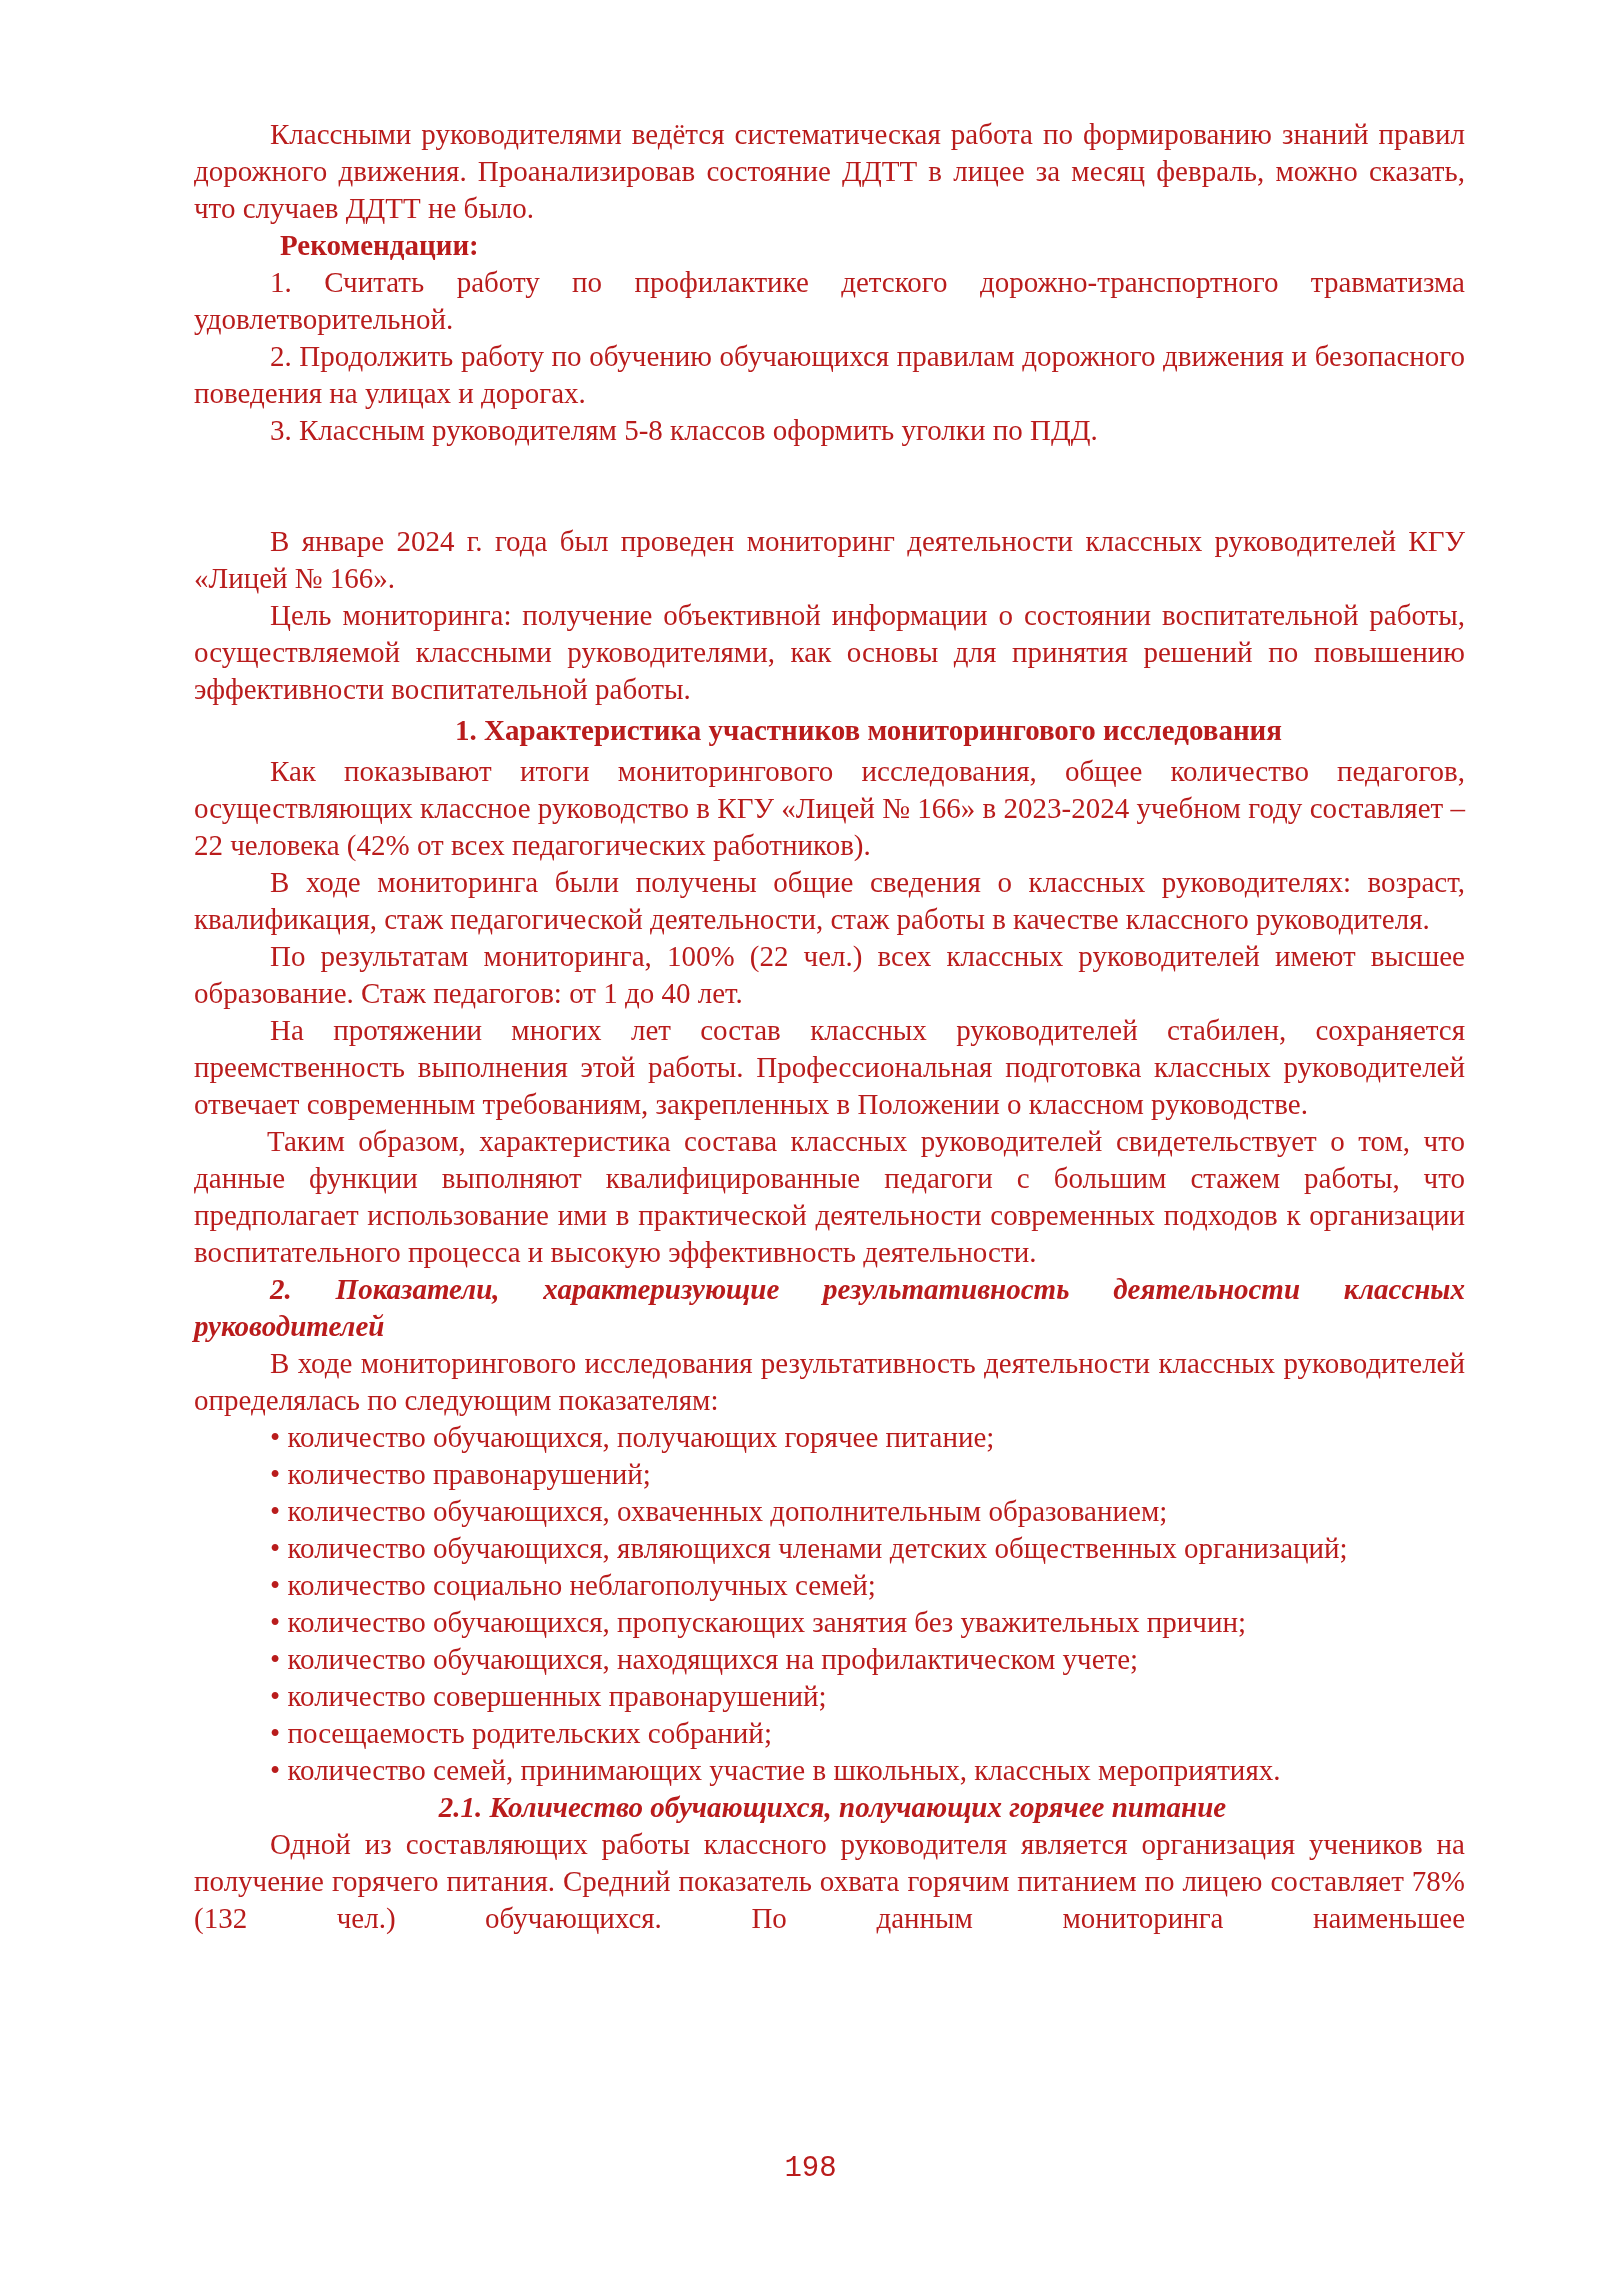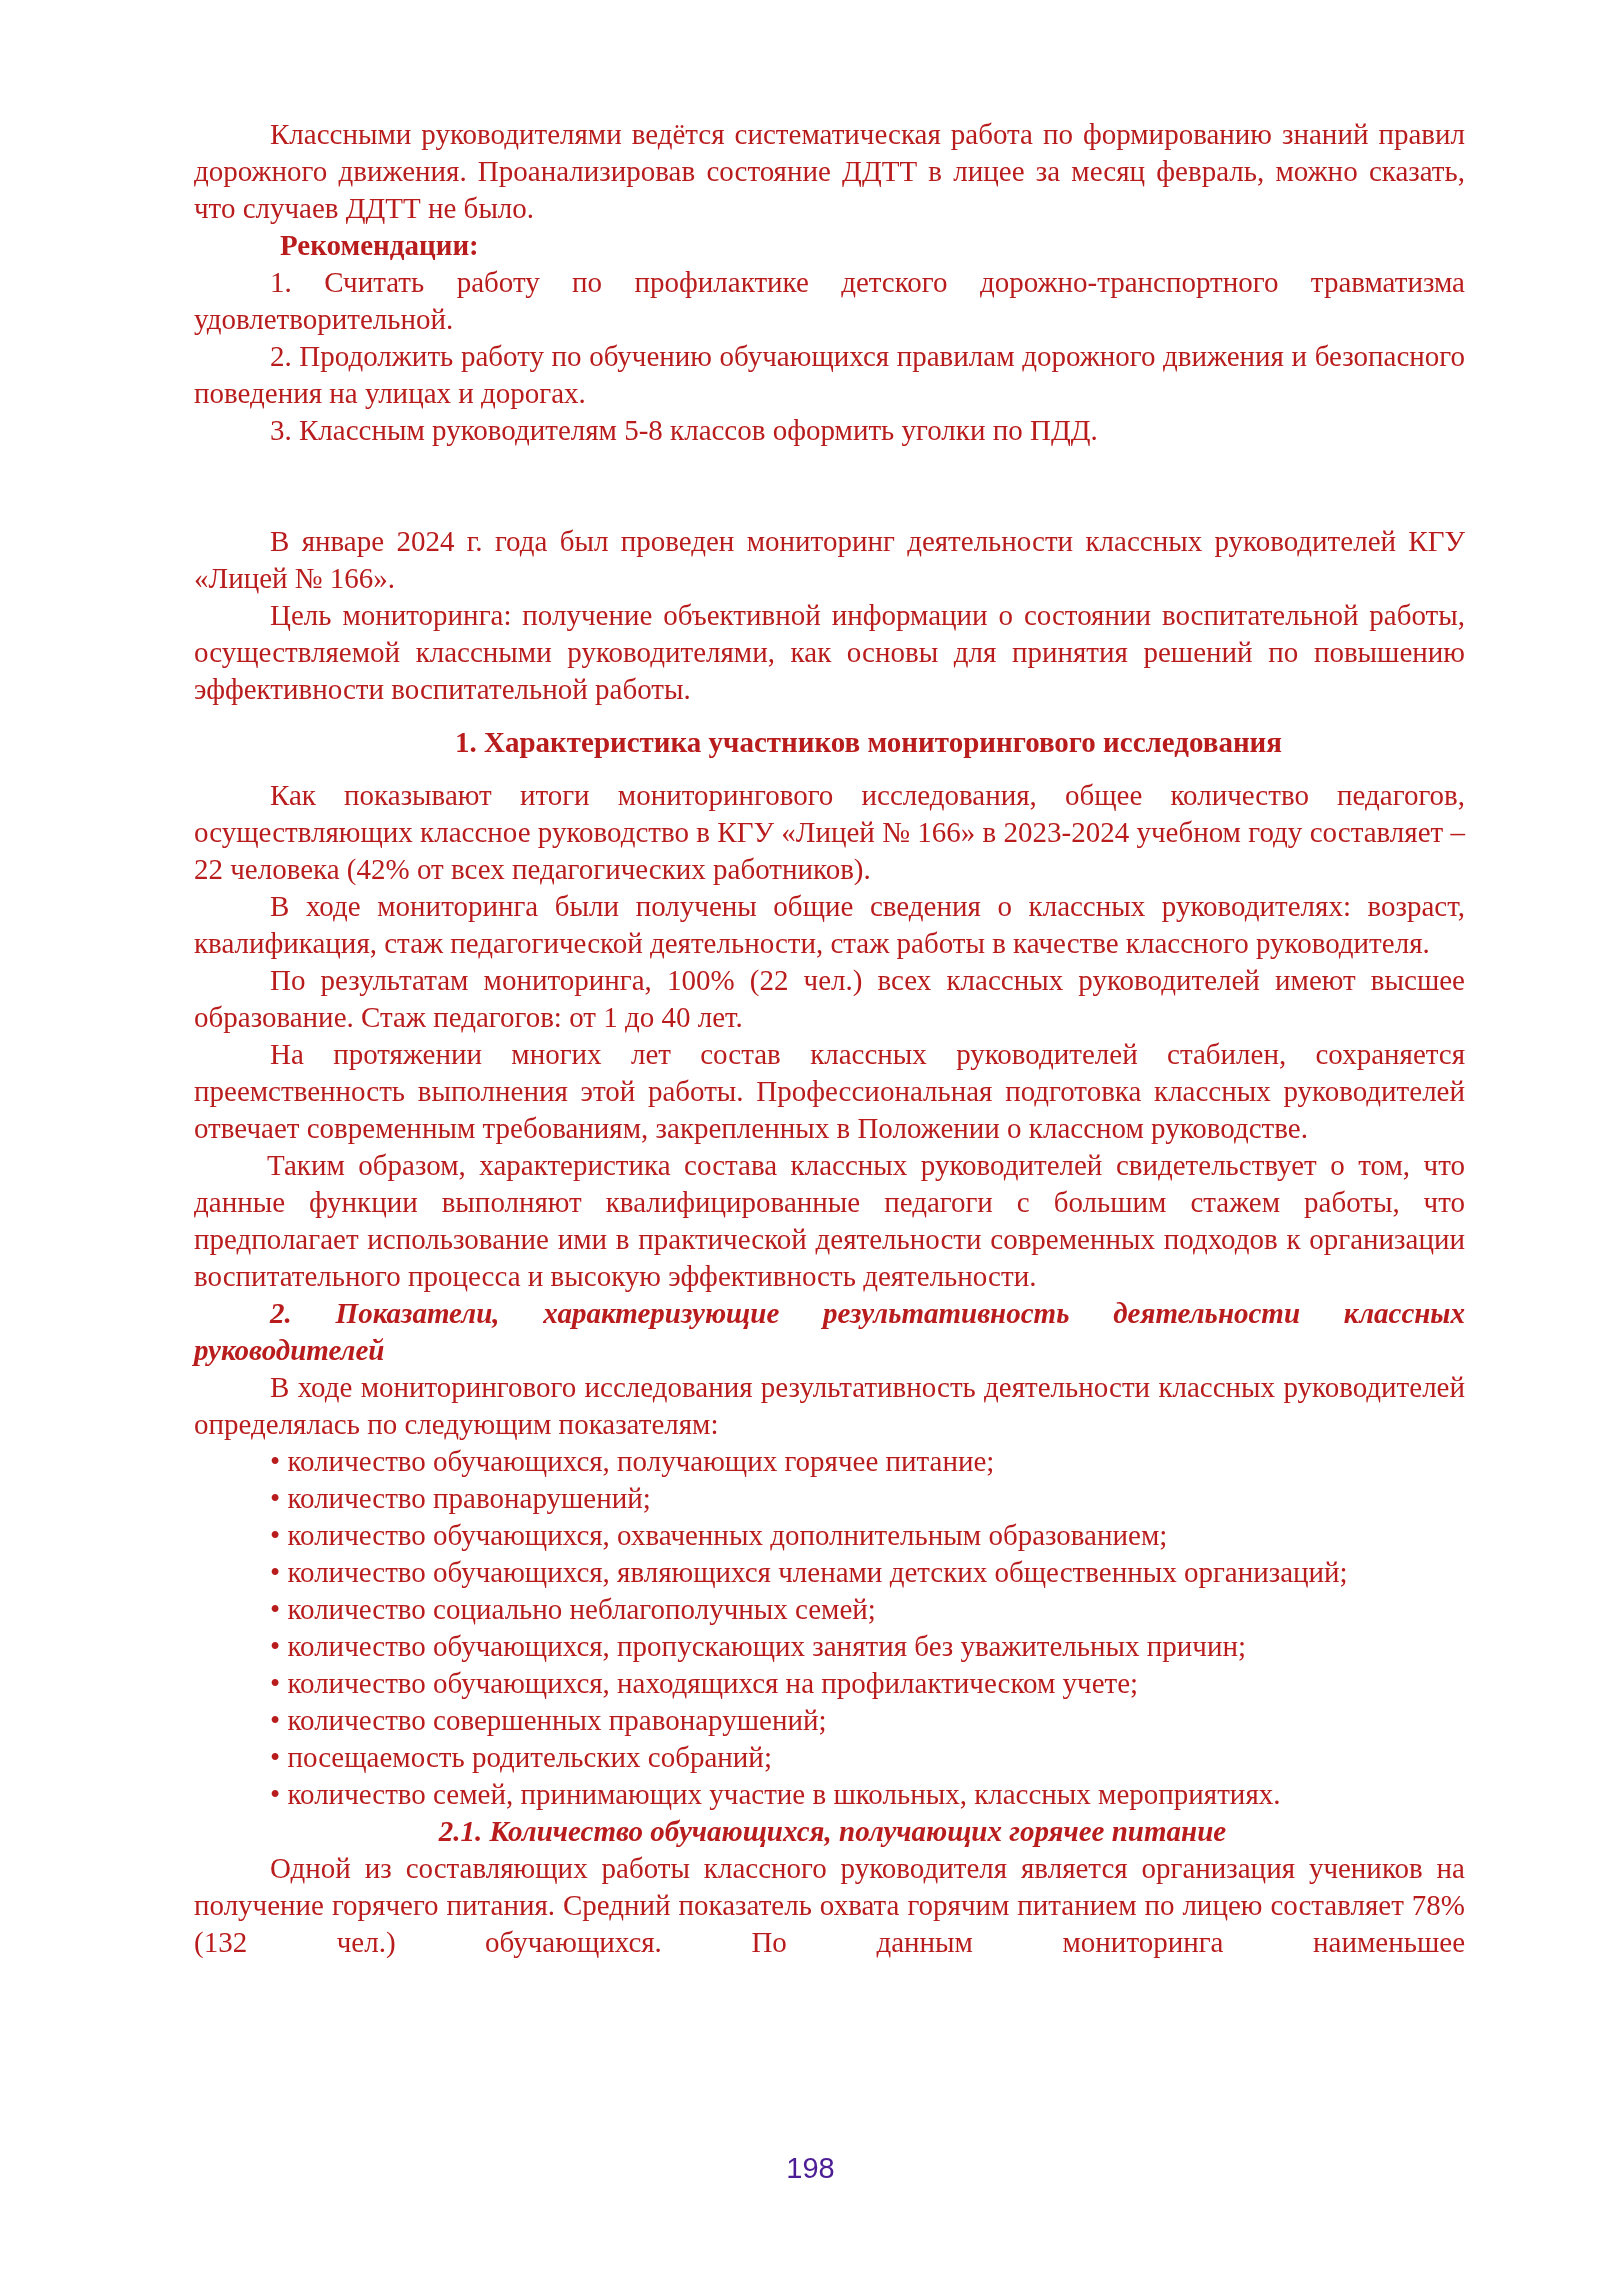--- a/index.html
+++ b/index.html
@@ -10,29 +10,29 @@
   .col {
     position: absolute; left: 194px; top: 116px; width: 1271px;
     font-family: "Liberation Serif", "DejaVu Serif", serif;
     font-size: 29px; line-height: 37px; color: #b91c1c;
   }
   .p { margin: 0; text-indent: 76px; text-align: justify; }
   .p.last-left { text-align-last: left; }
   .h-bold-indent { margin: 0; font-weight: bold; text-indent: 86px; }
   .li-num { margin: 0; text-indent: 76px; text-align: justify; }
   .gap { height: 74px; }
-  .heading-center { margin: 16px; text-align: center; font-weight: bold; padding-left: 78px; }
+  .heading-center { margin: 4px; text-align: center; font-weight: bold; padding-left: 78px; }
   .heading-ital { margin: 0; font-weight: bold; font-style: italic; text-indent: 76px; text-align: justify; text-align-last: left; }
   .heading-ital-center { margin: 0; font-weight: bold; font-style: italic; text-align: center; padding-left: 5.9px; }
   .bullets { margin: 0; padding: 0; list-style: none; }
   .bullets li { margin: 0; text-indent: 76px; text-align: justify; text-align-last: left; }
   .bullet-dot { display: inline; }
   .page-number {
     position: absolute; left: 0; width: 1621px; top: 2152px; text-align: center;
-    font-family: Liberation Sans, sans-serif; font-size: 29px; color: #4c1d95;
+    font-family: Liberation Mono, monospace; font-size: 29px; color: #b91c1c;
   }
 </style>
 </head>
 <body>
 
 <div class="page">
   <div class="col">
 
     <p class="p last-left">Классными руководителями ведётся систематическая работа по формированию знаний правил дорожного движения. Проанализировав состояние ДДТТ в лицее за месяц февраль, можно сказать, что случаев ДДТТ не было.</p>
     <p class="h-bold-indent">Рекомендации:</p>

